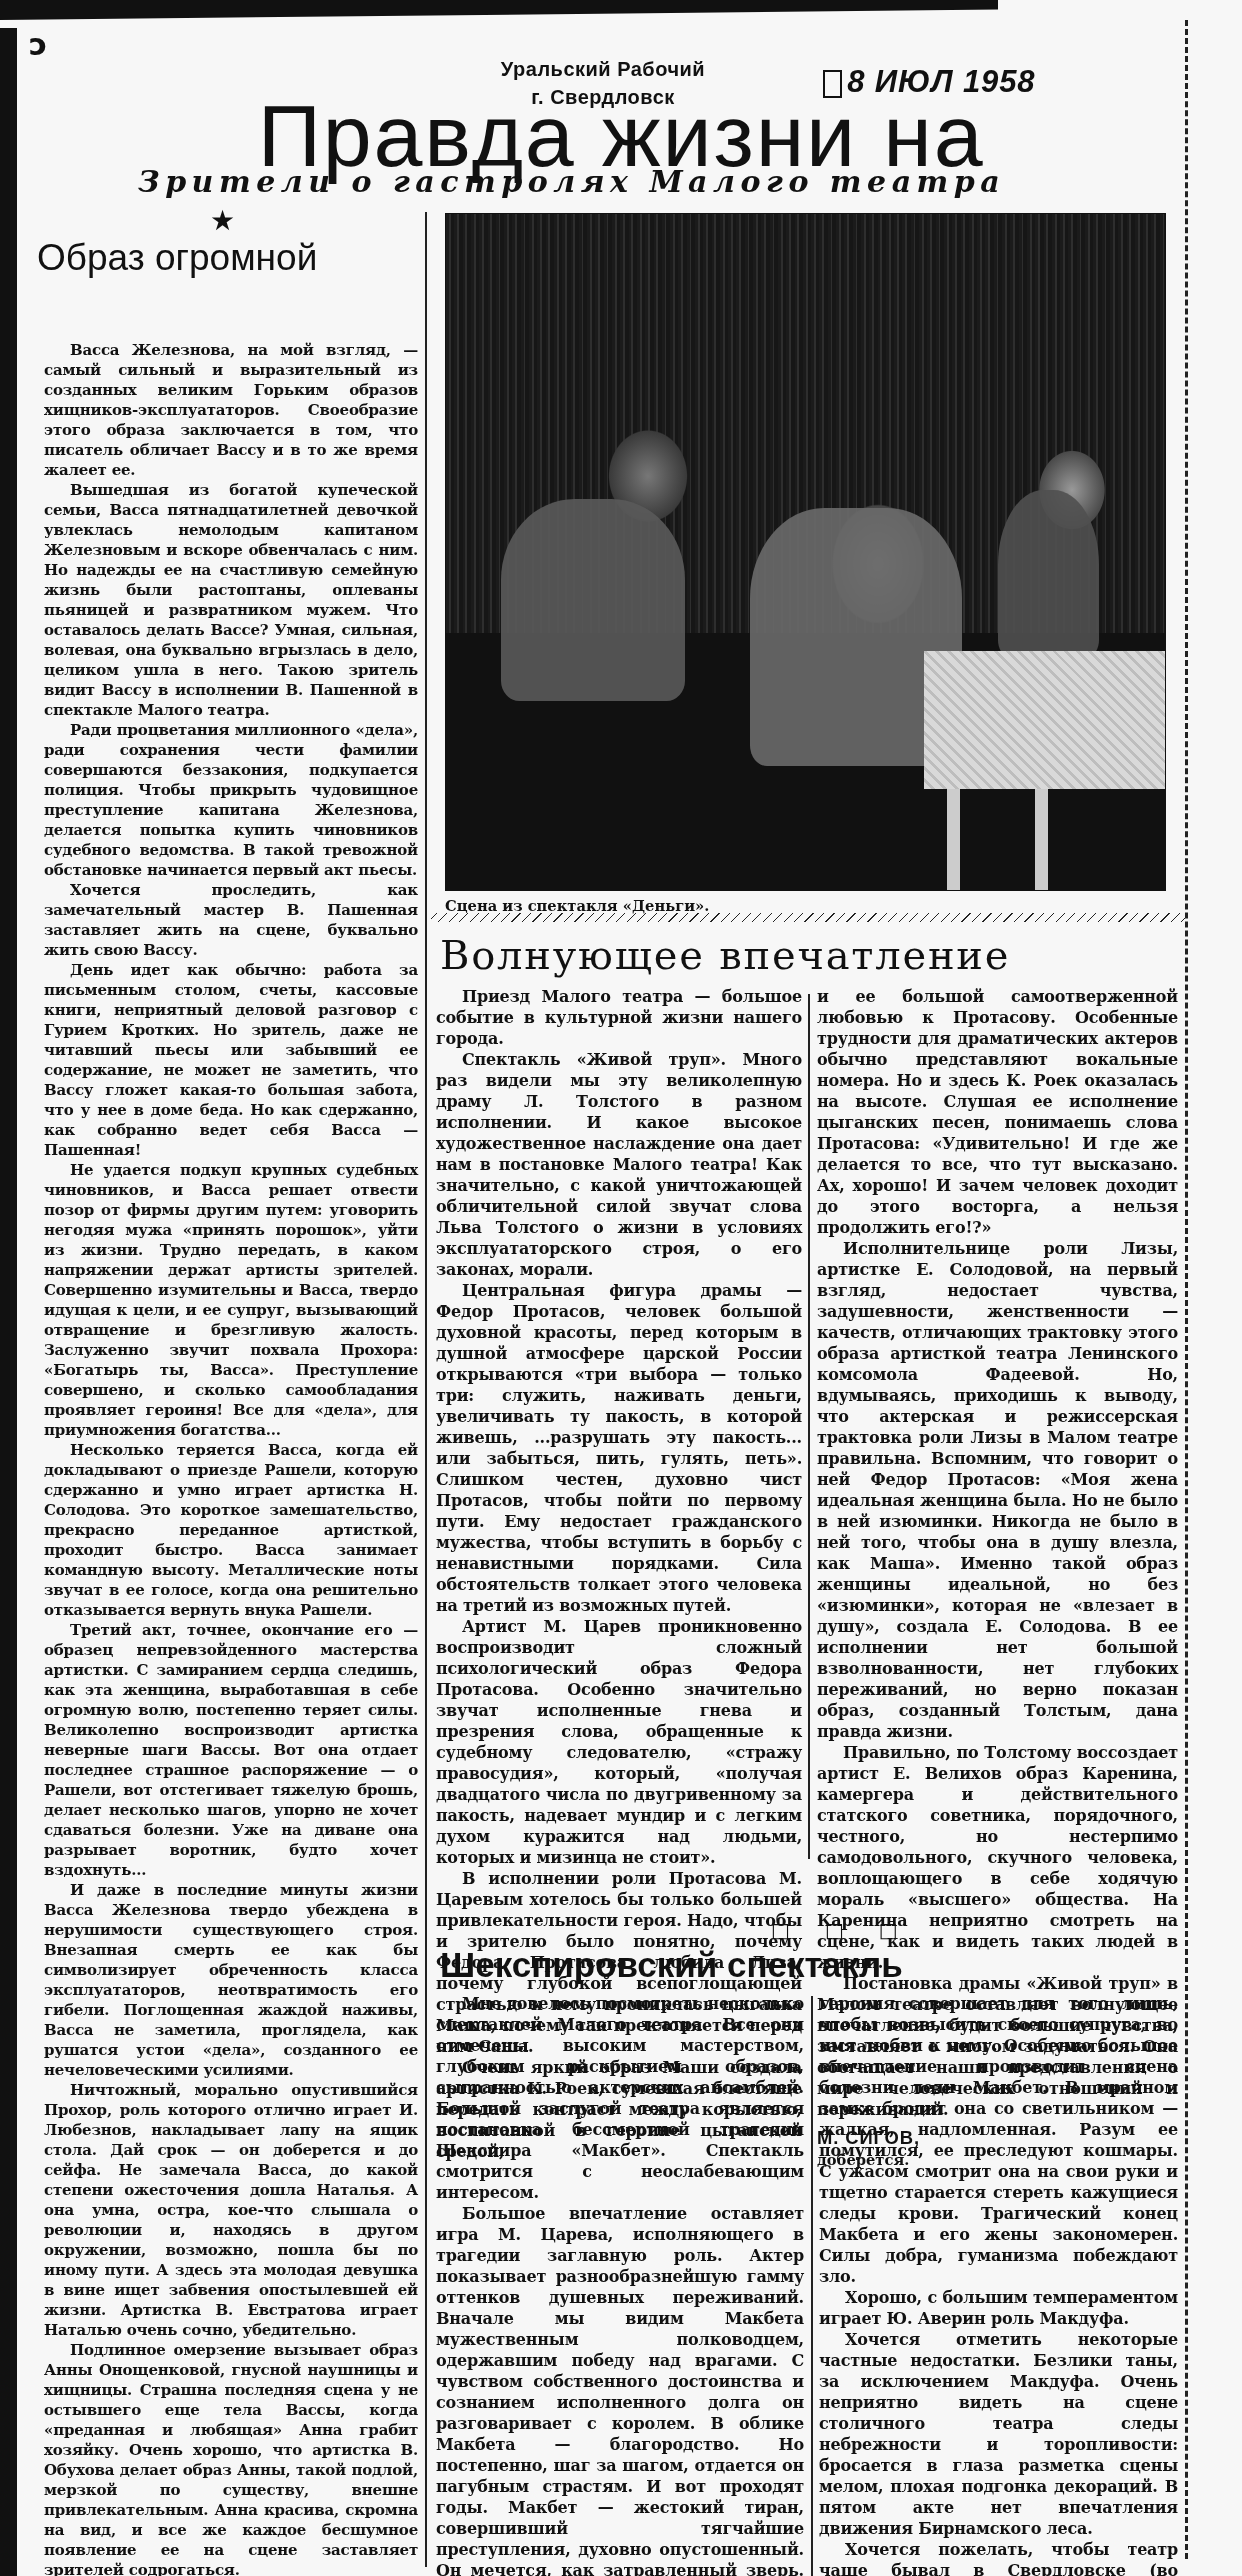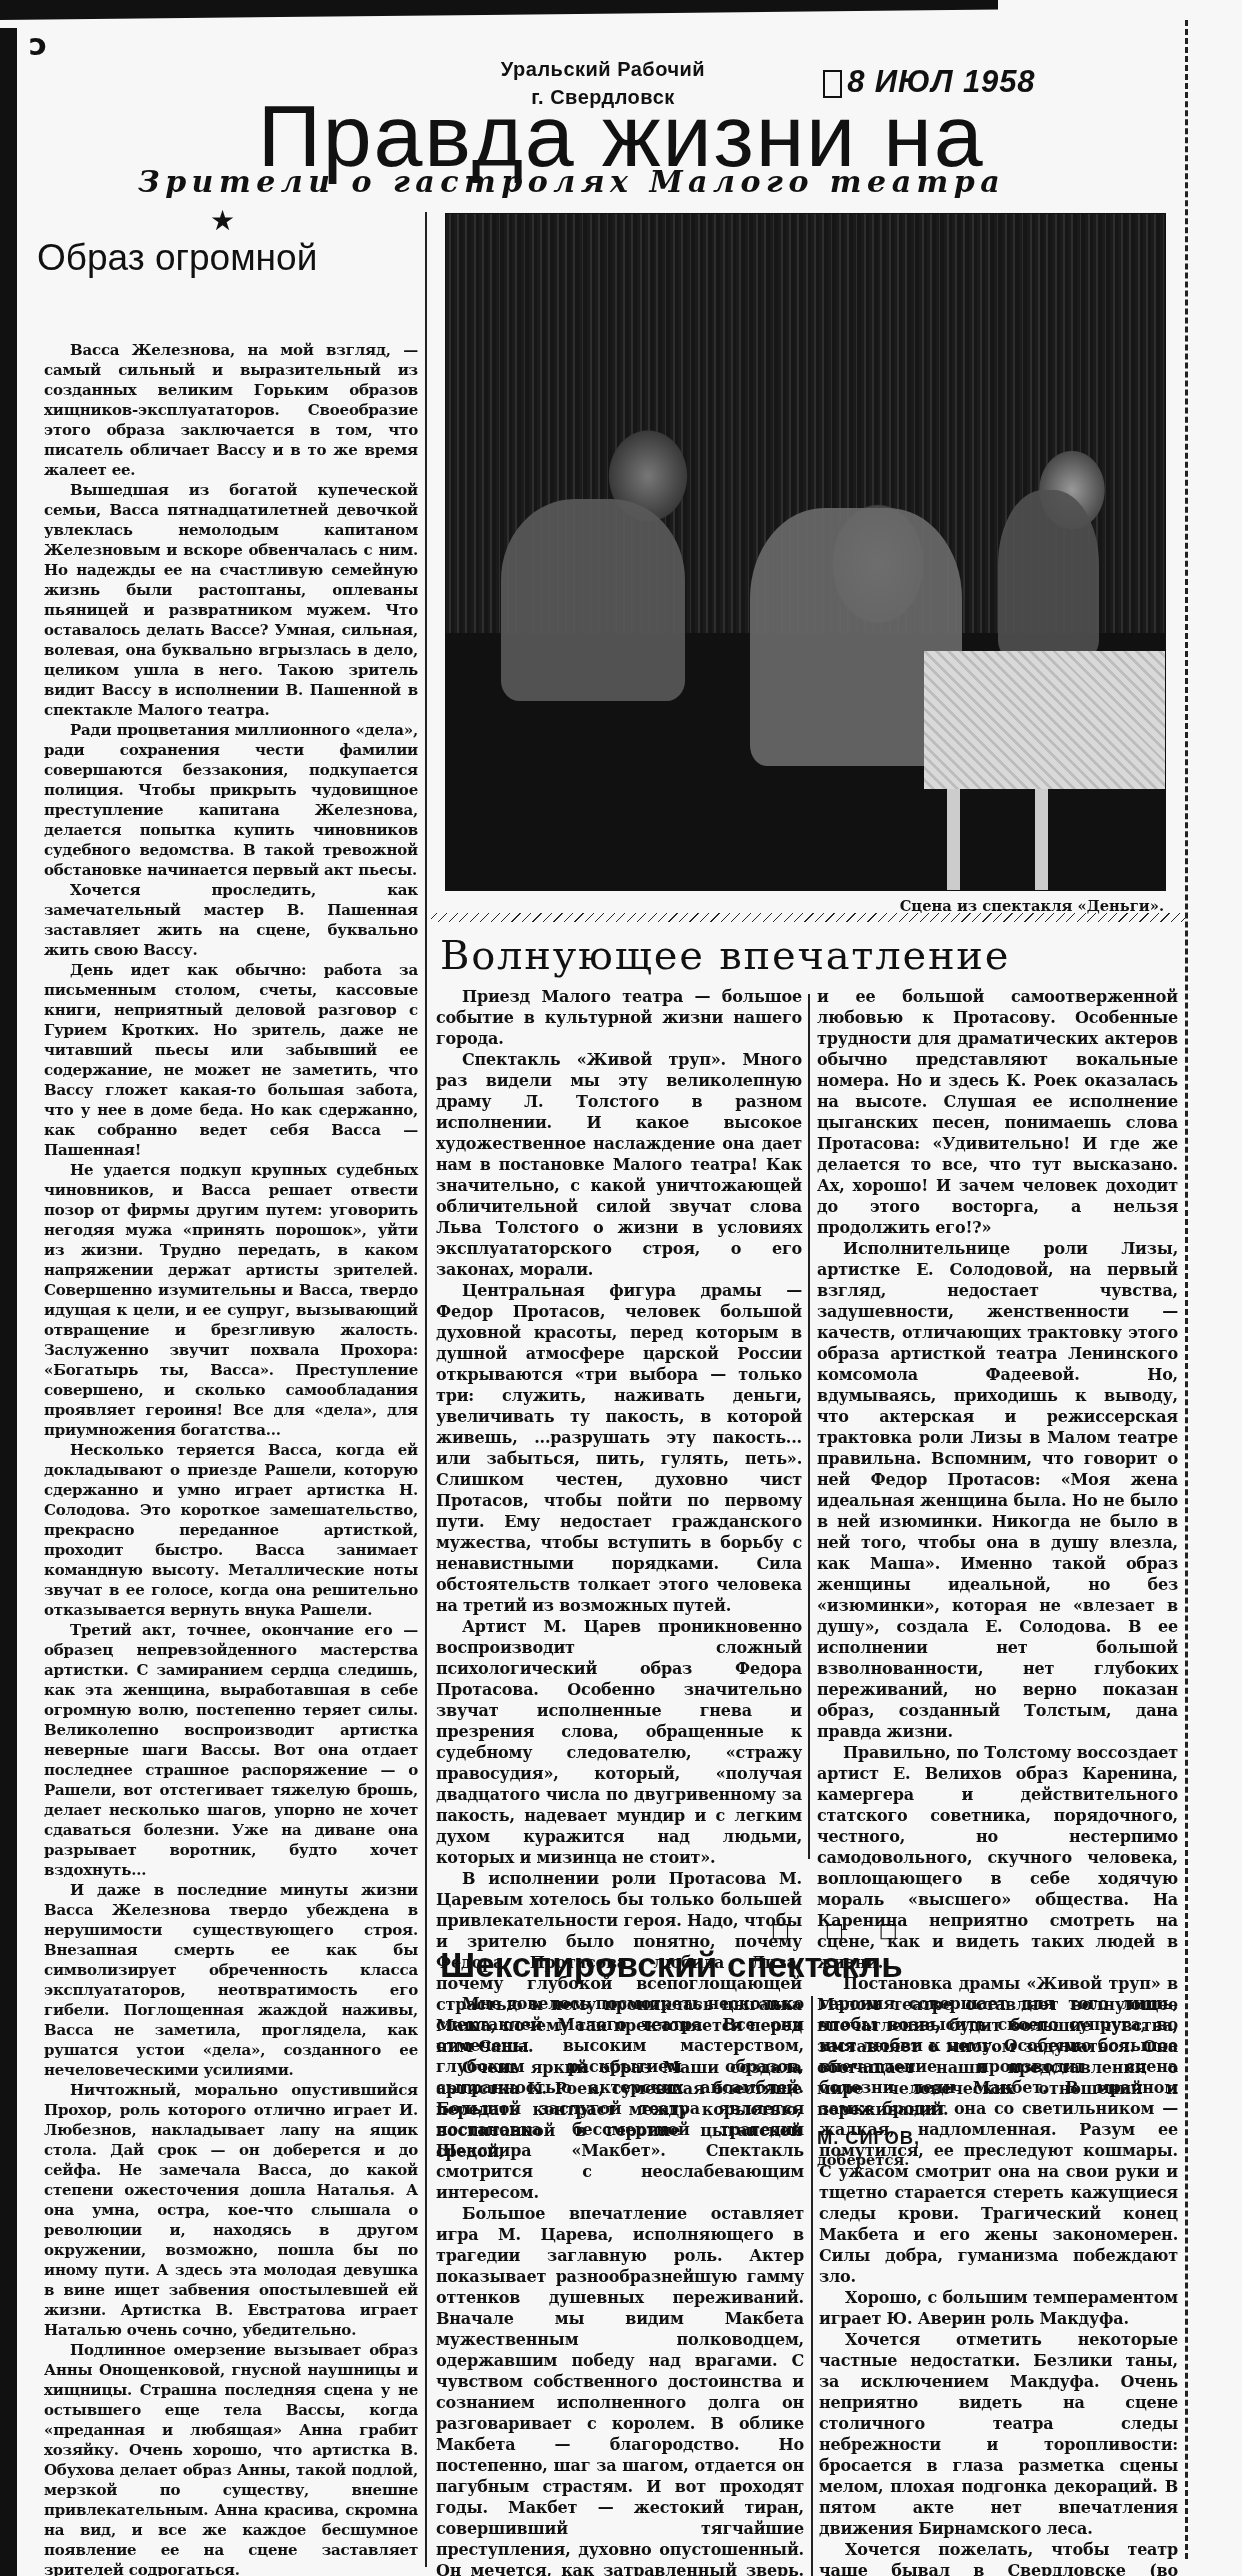--- a/index.html
+++ b/index.html
@@ -85,21 +85,21 @@
     border: 1.8px solid #111;
     overflow: hidden;
   }
   .photo .figure { position: absolute; background: #5a5a5a; opacity: .9; }
   .photo .table {
     position: absolute; left: 478px; top: 437px; width: 241px; height: 138px;
     background: repeating-linear-gradient(45deg, #d9d9d9 0 5.5px, #bdbdbd 5.5px 8.3px);
   }
   .photo .table-leg { position:absolute; background:#ccc; width: 13px; }
   .caption {
-    position: absolute; left: 445px; top: 897px; width: 719px; text-align: right;
+    position: absolute; left: 445px; top: 897px; width: 719px; text-align: left;
     font-family: "DejaVu Serif", serif; font-weight: bold; font-size: 14.7px;
   }
   .zigzag {
     position: absolute; left: 431px; top: 913px; width: 754px; height: 9.2px;
     background: repeating-linear-gradient(135deg, transparent 0 3.7px, #222 3.7px 4.6px, transparent 4.6px 7.4px);
   }
   .ornaments {
     position: absolute; left: 771px; top: 1918px; width: 276px;
     font-size: 20px; letter-spacing: 35px; font-family: "DejaVu Sans", sans-serif;
   }

